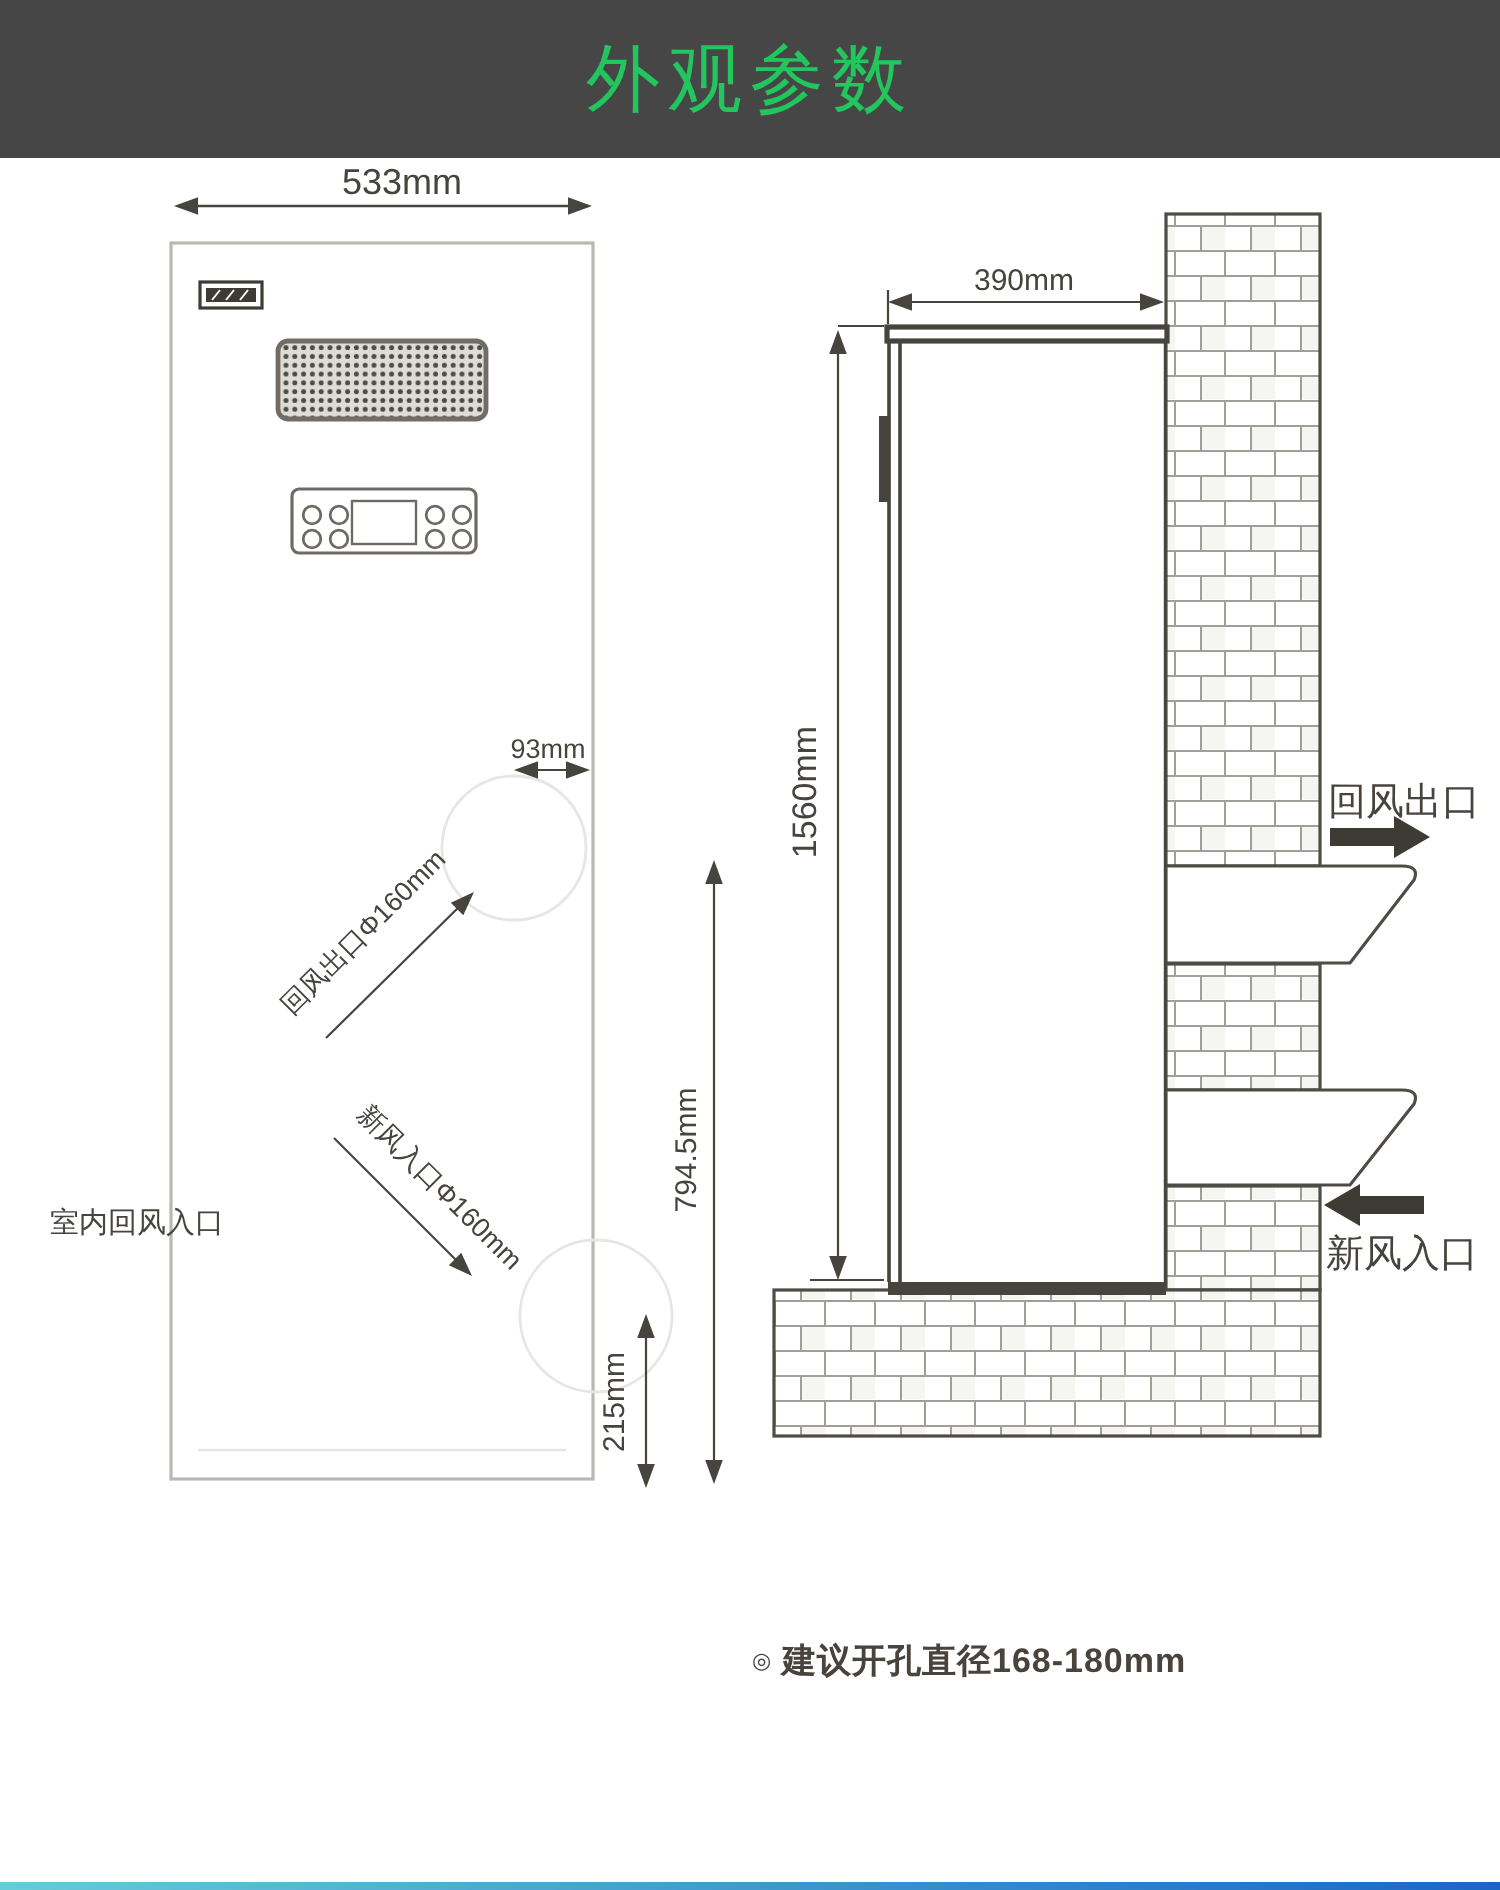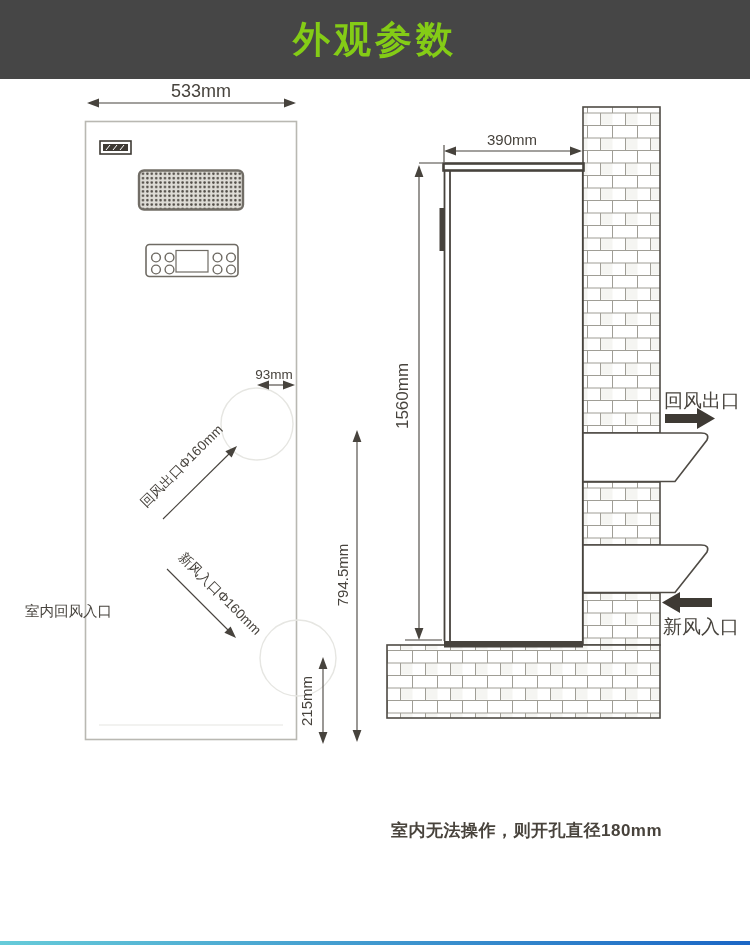--- a/index.html
+++ b/index.html
@@ -7,21 +7,21 @@
     width:750px;height:945px;position:relative;background:#fff;overflow:hidden;
     font-family:"Liberation Sans","DejaVu Sans",sans-serif;
     -webkit-font-smoothing:antialiased;
   }
   .header{
     position:absolute;top:0;left:0;width:750px;height:79px;
     background:var(--header-bg,#464646);
     display:flex;align-items:center;justify-content:center;
   }
   .header .title{
-    color:#84cc16;font-size:37px;font-weight:bold;letter-spacing:4px;
+    color:#22c55e;font-size:37px;font-weight:normal;letter-spacing:4px;
   }
   svg.drawing{position:absolute;top:0;left:0;}
   svg text{fill:#47433d;}
   .notes{
     position:absolute;left:376px;top:817px;width:340px;
     color:#48433c;font-size:17px;font-weight:bold;line-height:28px;
     letter-spacing:0.5px;
   }
   .note-line{white-space:nowrap;}
   .bullet{
@@ -175,17 +175,17 @@
 
     <g>
       <path d="M712 598 h-32 v-6 l-18 10.5 18 10.5 v-6 h32 z" fill="#3e3a34"></path>
       <text x="663" y="633" font-size="19">新风入口</text>
     </g>
   </g>
 </svg>
 
 <div class="notes">
   <div class="note-line">
-    <span class="bullet"></span><span>室内无法操作，则开孔直径180mm</span>
+    <span class="bullet">◎</span><span>建议开孔直径168-180mm</span>
   </div>
 </div>
 
 <div class="footer-bar"></div>
 
 </body></html>

